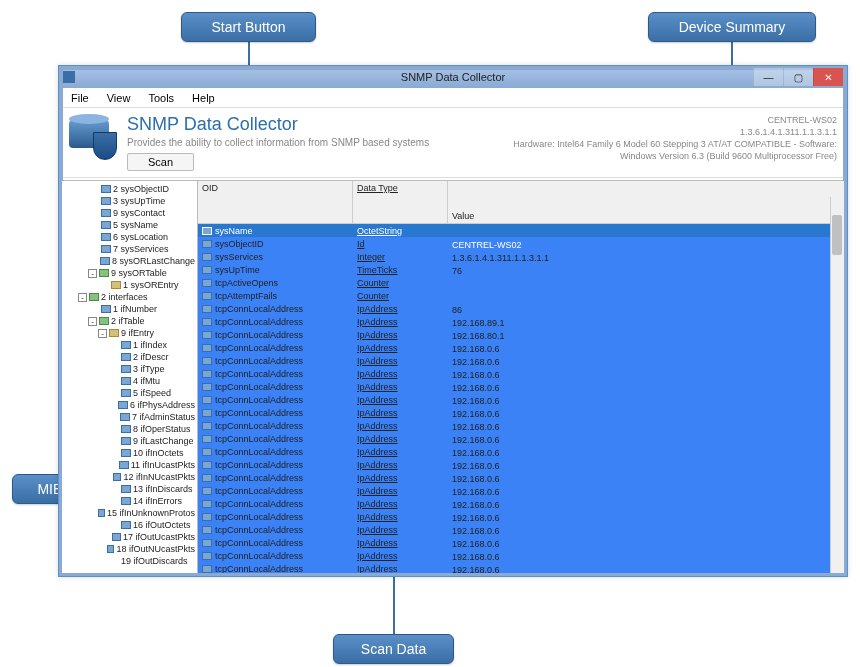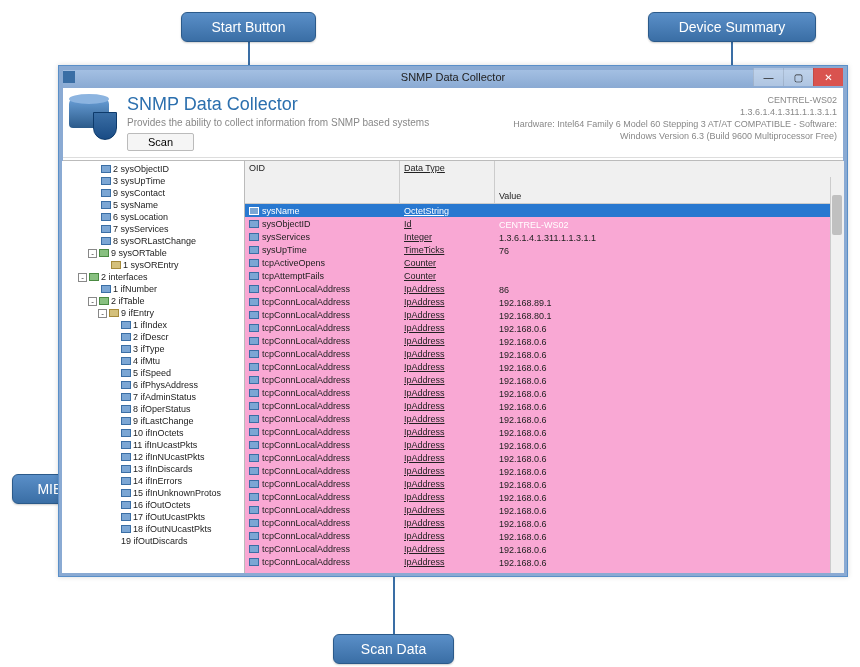--- a/index.html
+++ b/index.html
@@ -47,31 +47,31 @@
   .logo .db { width:40px; height:30px; background:linear-gradient(#6aa0d8,#2b5a8a); border-radius:6px 6px 4px 4px; position:absolute; top:4px; left:0; }
   .logo .db::before { content:""; position:absolute; top:-4px; left:0; width:40px; height:10px; background:#8cb4e0; border-radius:50%; }
   .logo .shield { width:24px; height:28px; position:absolute; bottom:2px; right:0; background:linear-gradient(#3a6ea5,#1a4c85); border-radius:0 0 12px 12px; border:1px solid #0d3a6b; }
   .header-text { flex:1; }
   .header-text h1 { color:#2b6fae; font-size:18px; font-weight:400; }
   .header-text p { color:#888; font-size:10px; line-height:12px; margin-top:2px; }
   .scan-btn { margin-top:4px; padding:2px 20px; font-size:11px; background:#f5f5f5; border:1px solid #bbb; border-radius:2px; cursor:pointer; }
   .device-summary { text-align:right; font-size:9px; color:#888; line-height:12px; max-width:360px; }
 
   .main { flex:1; display:flex; border:1px solid #bbb; margin:2px; overflow:hidden; }
-  .tree { width:183px; border-right:1px solid #bbb; overflow:hidden; font-size:9px; color:#222; background:#fff; position:relative; }
+  .tree { width:136px; border-right:1px solid #bbb; overflow:hidden; font-size:9px; color:#222; background:#fff; position:relative; }
   .tree-inner { padding:2px 2px 2px 4px; line-height:12px; white-space:nowrap; }
   .tree-row { display:flex; align-items:center; gap:2px; }
   .tree-row .tog { width:9px; height:9px; border:1px solid #888; display:inline-flex; align-items:center; justify-content:center; font-size:8px; line-height:7px; cursor:pointer; background:#fff; }
   .tree-row .sp { display:inline-block; }
   .node-icon { width:10px; height:8px; display:inline-block; }
   .ico-folder { background:#88c080; border:1px solid #4a8a42; }
   .ico-leaf { background:#7ba6d4; border:1px solid #3a6ea5; }
   .ico-table { background:#d4c07b; border:1px solid #a58a3a; }
 
-  .grid { flex:1; display:flex; flex-direction:column; font-size:9px; color:#222; overflow:hidden; background:#f9a8d4; position:relative; }
+  .grid { flex:1; display:flex; flex-direction:column; font-size:9px; color:#222; overflow:hidden; background:#3b82f6; position:relative; }
   .grid-header { display:flex; background:#f0f0f0; border-bottom:1px solid #ccc; font-size:9px; }
   .grid-header > div { padding:2px 4px; border-right:1px solid #ccc; }
   .col-oid { width:155px; }
   .col-type { width:95px;text-decoration:underline; }
   .col-val { flex:1;margin-top:28px; }
   .grid-body { flex:1; overflow:hidden; }
   .grid-row { display:flex; align-items:center; height:13px; }
   .grid-row > div { padding:0 4px; overflow:hidden; white-space:nowrap; text-overflow:ellipsis; }
   .grid-row .row-icon { width:10px; height:8px; background:#7ba6d4; border:1px solid #3a6ea5; display:inline-block; margin-right:3px; vertical-align:middle; }
   .grid-row.selected { background:#2878d0; color:#fff; }
@@ -103,20 +103,26 @@
       <span class="icon-win"></span>
     </div>
     <div class="center">SNMP Data Collector</div>
     <div class="winbtns">
       <div class="winbtn">—</div>
       <div class="winbtn">▢</div>
       <div class="winbtn close">✕</div>
     </div>
   </div>
 
+  <div class="menubar">
+    <span>File</span>
+    <span>View</span>
+    <span>Tools</span>
+    <span>Help</span>
+  </div>
 
   <div class="header">
     <div class="logo">
       <div class="db"></div>
         <div class="shield"></div>
     </div>
     <div class="header-text">
       <h1>SNMP Data Collector</h1>
       <p>Provides the ability to collect information from
 SNMP based systems</p>

